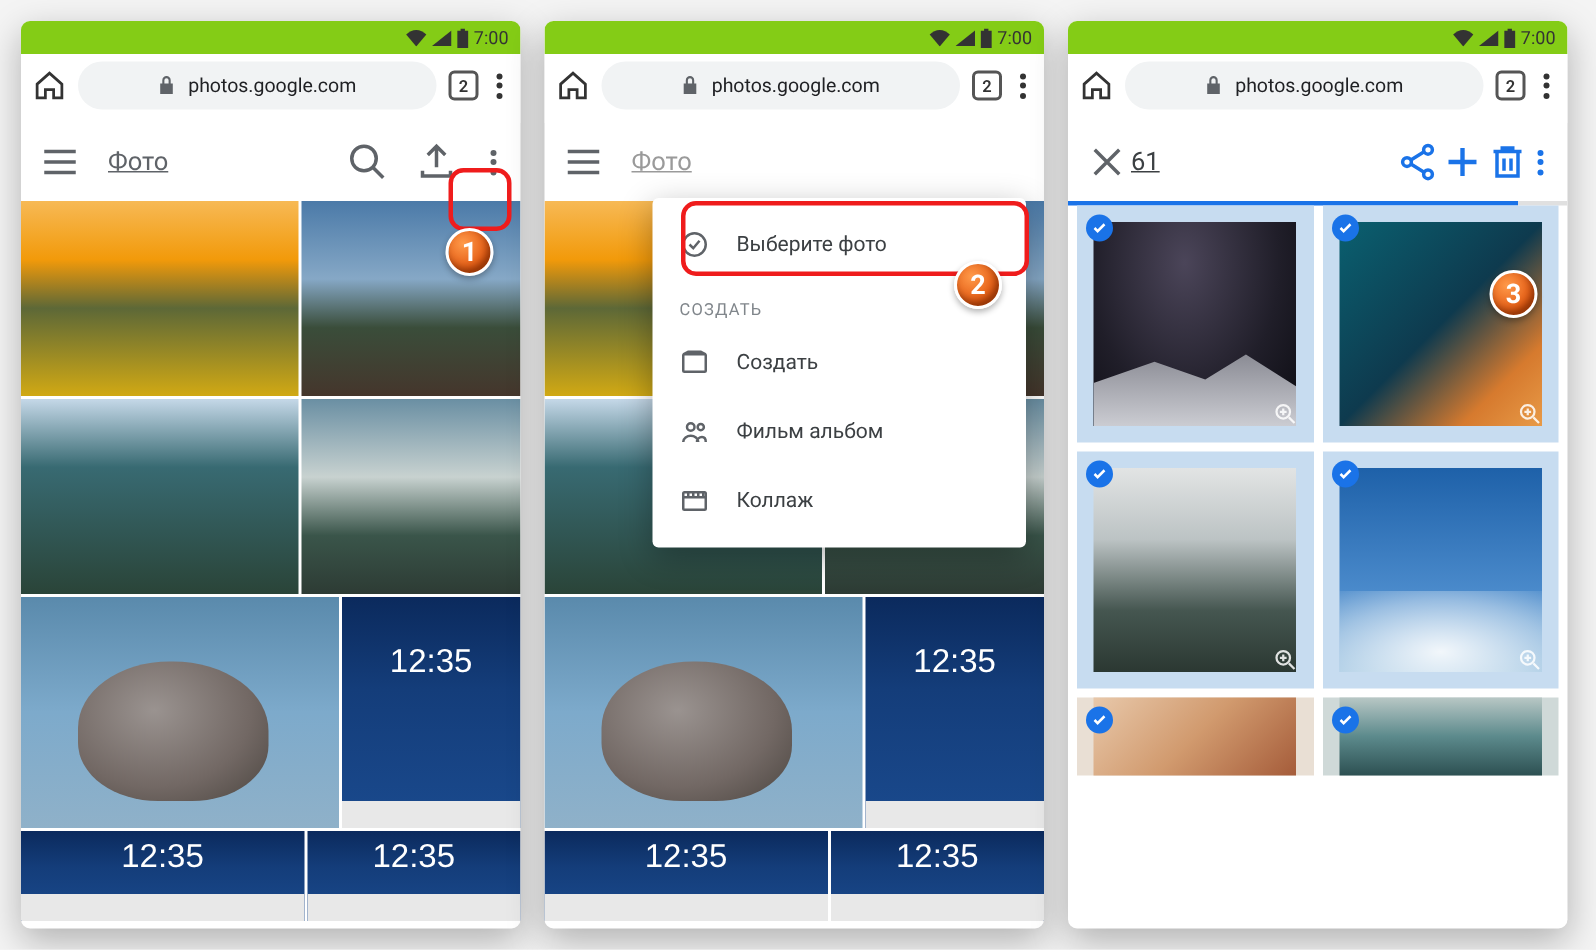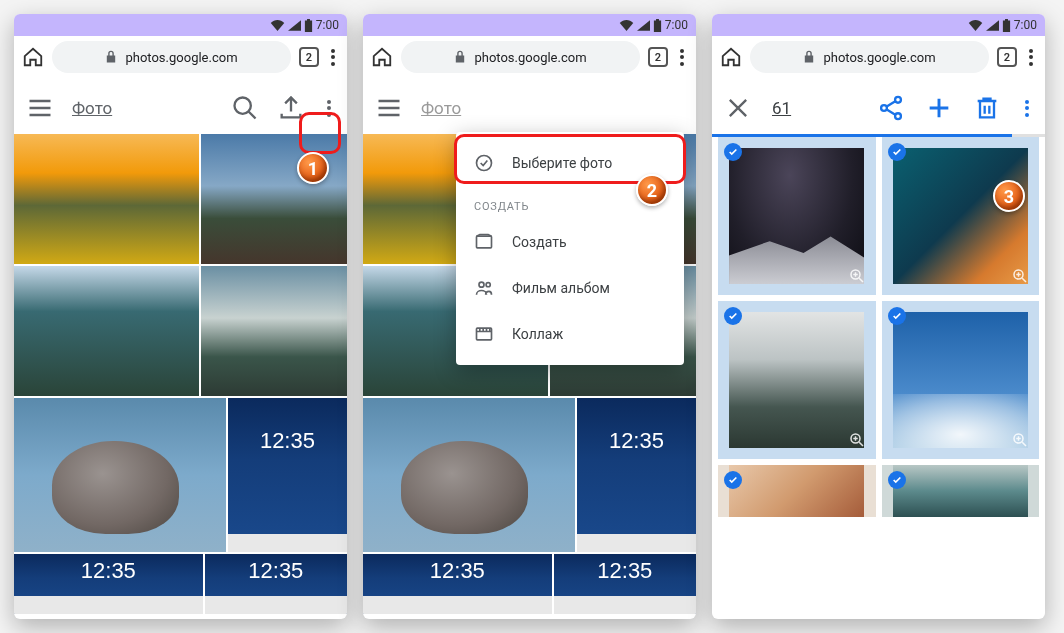--- a/index.html
+++ b/index.html
@@ -19,21 +19,21 @@
     background: #fff;
     border-radius: 6px;
     box-shadow: 0 8px 24px rgba(0,0,0,0.28);
     overflow: hidden;
     position: relative;
     display: flex;
     flex-direction: column;
   }
   .statusbar {
     height: 22px;
-    background: #c4b5fd;
+    background: #84cc16;
     display: flex;
     justify-content: flex-end;
     align-items: center;
     padding: 0 8px;
     gap: 3px;
     font-size: 12px;
     color: #333;
   }
   .statusbar svg { display: block; }
   .browserbar {
@@ -120,21 +120,21 @@
   .p-sky { background: linear-gradient(to bottom, #1e61a9 0%, #4a8acb 60%, #8cb9db 100%); }
   .p-sky::after { content:""; position:absolute; bottom:-20%; left:-10%; right:-10%; height:60%; background: radial-gradient(ellipse at 50% 50%, rgba(255,255,255,0.9), rgba(255,255,255,0.4) 60%, transparent); }
   .p-dunes { background: linear-gradient(135deg, #e8c8aa 0%, #d19a6e 50%, #a55c3a 100%); }
   .p-fjord { background: linear-gradient(to bottom, #b8c7c5 0%, #5c8a8c 50%, #2d5052 100%); }
 
   
   .menu {
     position: absolute;
     right: 12px;
     top: 118px;
-    width: 228px;
+    width: 249px;
     background: #fff;
     border-radius: 4px;
     box-shadow: 0 6px 22px rgba(0,0,0,0.3);
     z-index: 10;
     font-size: 14px;
     padding: 8px 0;
   }
   .menu-item {
     display: flex;
     align-items: center;
@@ -422,21 +422,21 @@
         </svg>
       <span>photos.google.com</span>
     </div>
     <div class="tabcount">2</div>
     <div class="vdots">
         <span class="d"></span>
         <span class="d"></span>
         <span class="d"></span>
       </div>
   </div>
-  <div class="appbar appbar-blue" style="gap:20px">
+  <div class="appbar appbar-blue" style="gap:2px">
     <svg class="ico" width="20" height="20" viewBox="0 0 24 24" fill="none" stroke="#5f6368" stroke-width="2">
         <path d="M5 5l14 14M19 5L5 19"></path>
       </svg>
     <span class="title" style="color:#3c4043">61</span>
     <svg class="ico" width="20" height="20" viewBox="0 0 24 24" fill="none" stroke="#1a73e8" stroke-width="2">
         <circle cx="6" cy="12" r="2.5"></circle>
         <circle cx="18" cy="5" r="2.5"></circle>
         <circle cx="18" cy="19" r="2.5"></circle>
         <path d="M8 11l8-5M8 13l8 5"></path>
       </svg>

